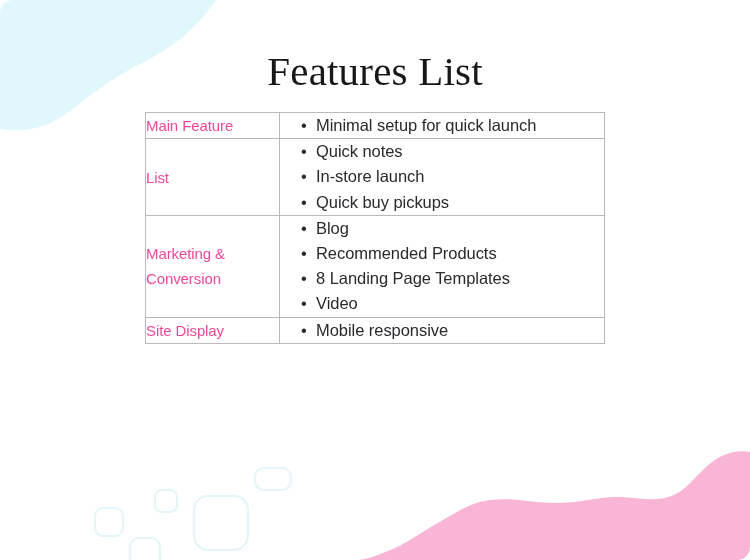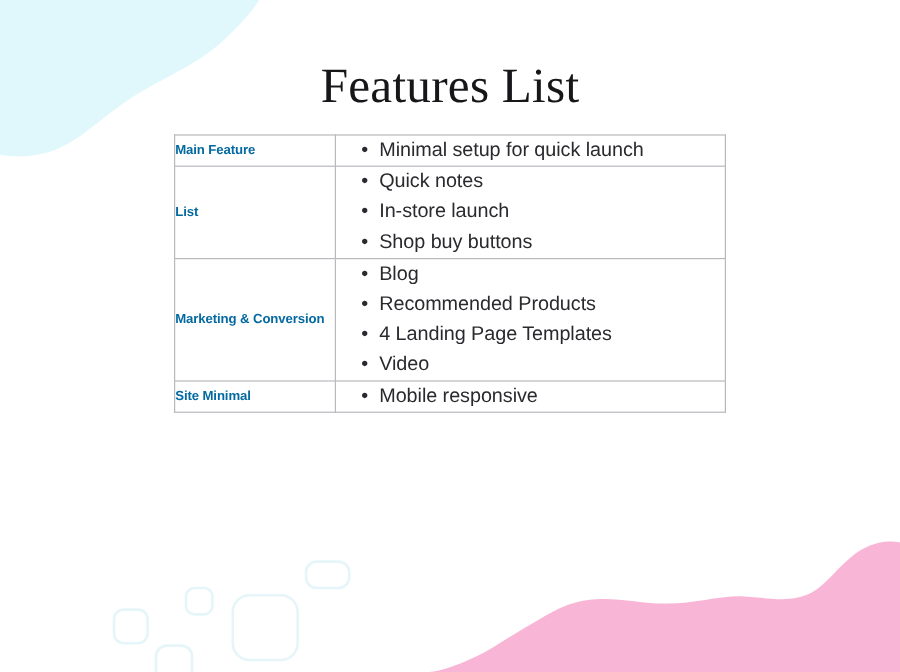--- a/index.html
+++ b/index.html
@@ -13,20 +13,21 @@
     font-family: "Liberation Sans", sans-serif;
     overflow: hidden;
     position: relative;
   }
   #canvas {
     position: relative;
     width: 750px;
     height: 560px;
     overflow: hidden;
     background: #ffffff;
+    border-radius: 13px;
   }
   .decor-layer {
     position: absolute;
     left: 0;
     top: 0;
     width: 750px;
     height: 560px;
     pointer-events: none;
   }
   #page-title {
@@ -53,23 +54,23 @@
   #features-table td {
     border: 1px solid #b9b9bd;
     vertical-align: middle;
     padding: 0;
   }
   .cat-cell {
     width: 133px;
     padding: 10px 0 10px 9px;
   }
   .cat-label {
-    font-size: 11px;
-    font-weight: bold;
-    color: #0369a1;
+    font-size: 15px;
+    font-weight: normal;
+    color: #ec4899;
     line-height: 25px;
     letter-spacing: -0.1px;
   }
   .feat-cell {
     padding: 9px 8px 9px 0;
   }
   .feat-list {
     margin: 0;
     padding: 0;
     list-style: none;
@@ -128,43 +129,43 @@
       </tr>
 
       <tr>
         <td class="cat-cell">
           <div class="cat-label">List</div>
         </td>
         <td class="feat-cell">
           <ul class="feat-list">
             <li><span class="bullet">•</span><span>Quick notes</span></li>
             <li><span class="bullet">•</span><span>In-store launch</span></li>
-            <li><span class="bullet">•</span><span>Shop buy buttons</span></li>
+            <li><span class="bullet">•</span><span>Quick buy pickups</span></li>
           </ul>
         </td>
       </tr>
 
       <tr>
         <td class="cat-cell">
           <div class="cat-label">Marketing &amp; Conversion</div>
         </td>
         <td class="feat-cell">
           <ul class="feat-list">
             <li><span class="bullet">•</span><span>Blog</span></li>
             <li><span class="bullet">•</span><span>Recommended Products</span></li>
-            <li><span class="bullet">•</span><span>4 Landing Page Templates</span></li>
+            <li><span class="bullet">•</span><span>8 Landing Page Templates</span></li>
             <li><span class="bullet">•</span><span>Video</span></li>
           </ul>
         </td>
       </tr>
 
 
       <tr>
         <td class="cat-cell">
-          <div class="cat-label">Site Minimal</div>
+          <div class="cat-label">Site Display</div>
         </td>
         <td class="feat-cell">
           <ul class="feat-list">
             <li><span class="bullet">•</span><span>Mobile responsive</span></li>
           </ul>
         </td>
       </tr>
 
     </tbody>
   </table>

